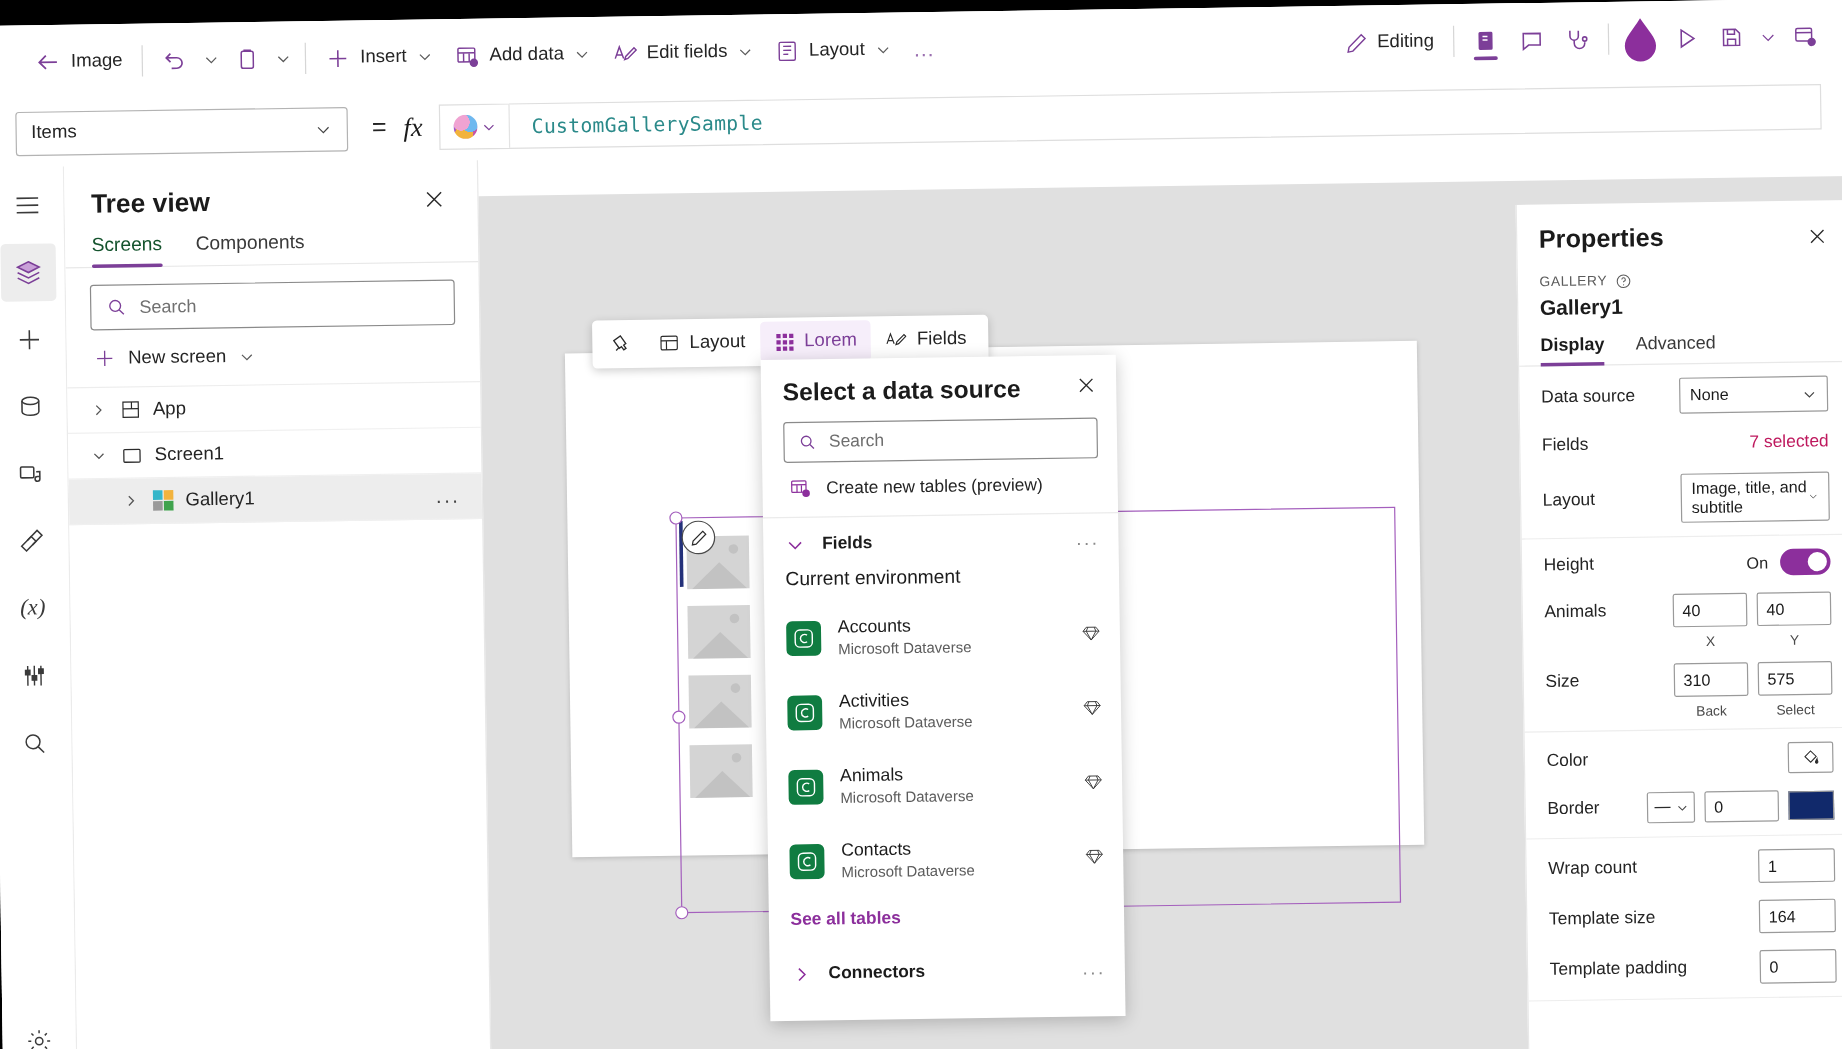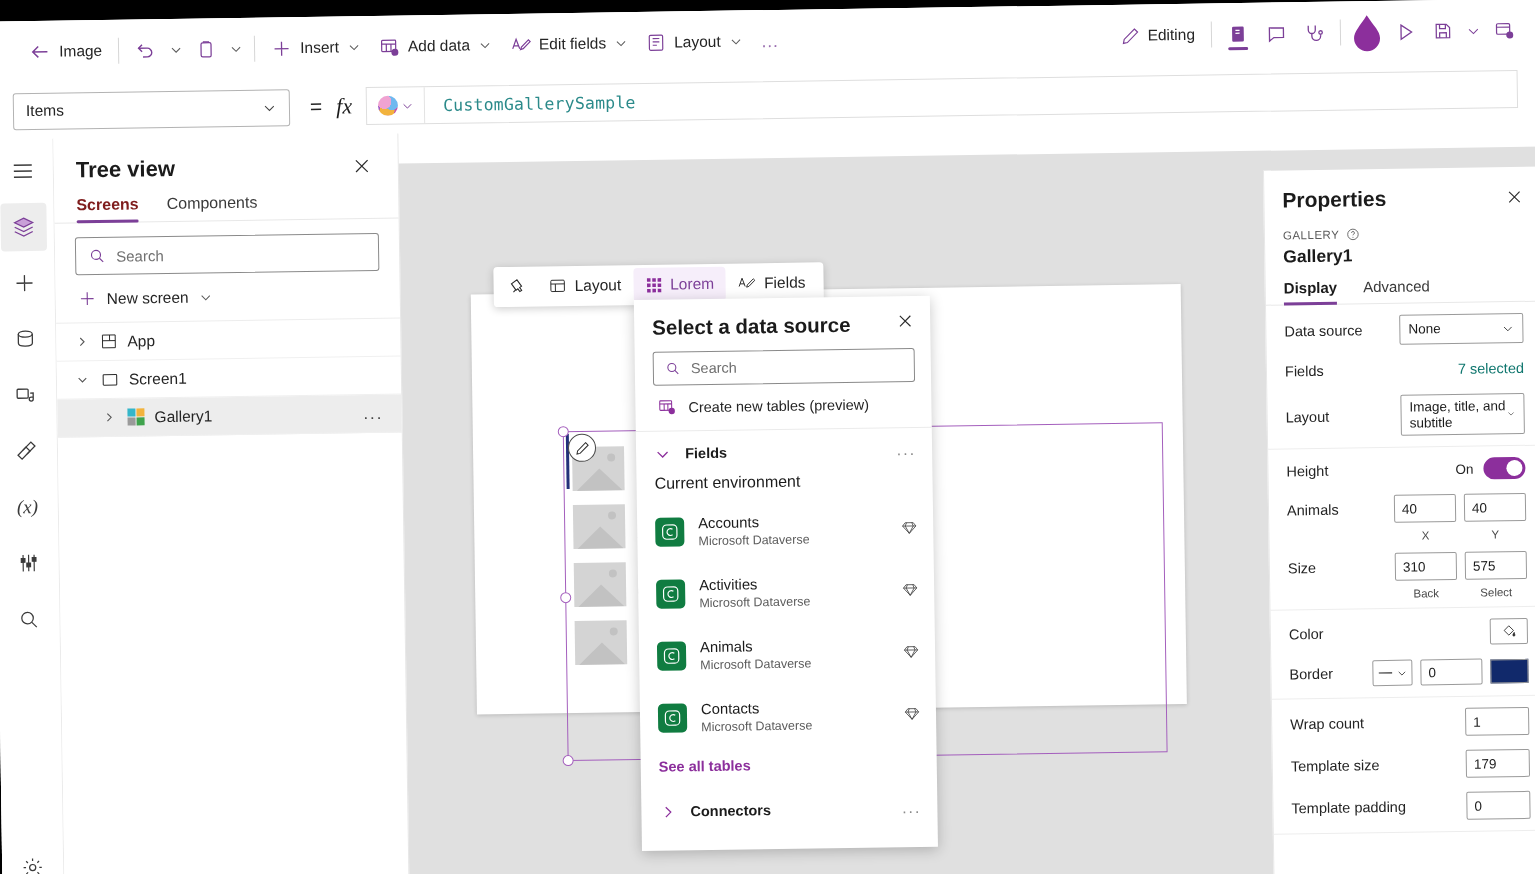--- a/index.html
+++ b/index.html
@@ -134,21 +134,21 @@
     display:flex; align-items:center; justify-content:space-between;
     padding: 18px 22px 2px 22px;
   }
   .tv-title { font-size: 22px; color: #1b1b1b; font-weight: 600; }
   .tv-close { cursor:pointer; color:#2b2b2b; padding: 4px; }
   .tv-tabs { display:flex; gap: 28px; padding: 10px 22px 0 22px; border-bottom: 1px solid #e8e8e8; }
   .tv-tab {
     font-size: 16px; color: #3a3a3a; padding-bottom: 8px; cursor:pointer;
     position: relative;
   }
-  .tv-tab.active { color: #7f1d1d; font-weight: 700; }
+  .tv-tab.active { color: #14532d; font-weight: 400; }
   .tv-tab.active::after {
     content:""; position:absolute; left:0; right:0; bottom:-1px;
     height: 3px; background: #7c3f98; border-radius: 2px;
   }
   .tv-search-wrap { padding: 14px 20px 4px 20px; }
   .tv-search {
     height: 38px; border: 1px solid #8a8a8a; border-radius: 3px;
     display: flex; align-items: center; gap: 10px; padding: 0 12px;
     background:#fff; cursor: text;
   }
@@ -296,21 +296,21 @@
   .pp-tabs { display:flex; gap: 26px; padding: 12px 18px 0 18px; border-bottom: 1px solid #e8e8e8; }
   .pp-tab { font-size: 15px; color:#3a3a3a; padding-bottom: 8px; cursor:pointer; position:relative; }
   .pp-tab.active { color:#1b1b1b; font-weight:600; }
   .pp-tab.active::after { content:""; position:absolute; left:0; right:0; bottom:-1px; height:3px; background:#7c3f98; }
   .pp-group { padding: 4px 0; border-bottom: 1px solid #ededed; }
   .pp-row {
     display:flex; align-items:center; justify-content:space-between;
     padding: 7px 22px 7px 18px; min-height: 36px;
   }
   .pp-label { font-size: 14.5px; color: #242424; }
-  .pp-val-link { font-size: 14.5px; color:#0f766e; cursor:pointer; }
+  .pp-val-link { font-size: 14.5px; color:#be185d; cursor:pointer; }
   .pp-select {
     width: 124px; min-height: 30px; border: 1px solid #9a9a9a; border-radius:2px;
     display:flex; align-items:center; justify-content:space-between;
     padding: 4px 8px; font-size: 13.5px; color:#1b1b1b; background:#fff; cursor:pointer;
     line-height: 1.15;
   }
   .pp-input {
     width: 62px; height: 28px; border: 1px solid #9a9a9a; border-radius:2px;
     display:flex; align-items:center; padding: 0 7px; font-size: 13.5px; color:#1b1b1b;
     background:#fff; cursor:text;
@@ -972,21 +972,21 @@
       </div>
     </div>
 
     <div class="pp-group">
       <div class="pp-row">
         <span class="pp-label">Wrap count</span>
         <span class="pp-input" style="width:64px">1</span>
       </div>
       <div class="pp-row">
         <span class="pp-label">Template size</span>
-        <span class="pp-input" style="width:64px">179</span>
+        <span class="pp-input" style="width:64px">164</span>
       </div>
       <div class="pp-row">
         <span class="pp-label">Template padding</span>
         <span class="pp-input" style="width:64px">0</span>
       </div>
     </div>
 
   </div>
 
 </div>

